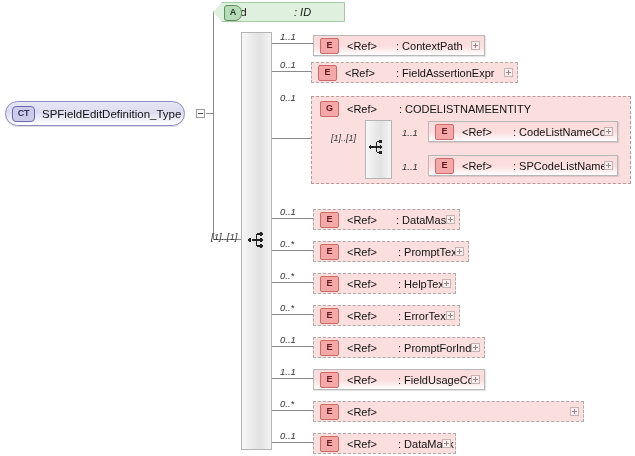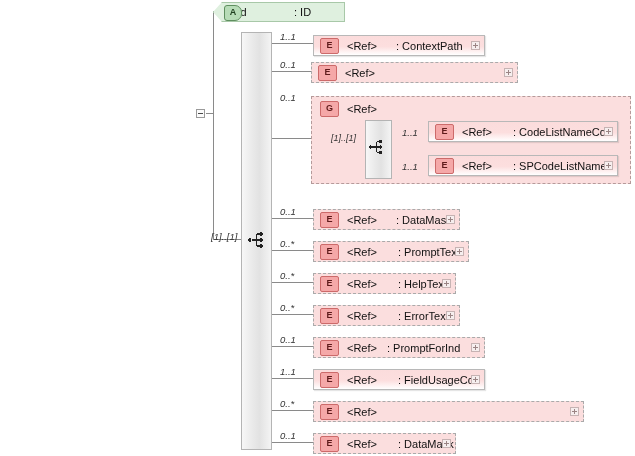--- a/index.html
+++ b/index.html
@@ -73,21 +73,21 @@
     clip-path:polygon(9px 0,100% 0,100% 100%,9px 100%,0 50%);
   }
   .attr-badge{
     position:absolute;left:10px;top:50%;margin-top:-7px;
     width:16px;height:14px;line-height:13px;
     border:1px solid #5f8f5f;border-radius:3px 7px 7px 3px;
     background:#b7dcb7;color:#204020;
     font-size:9px;font-weight:bold;text-align:center;
   }
   .attr-name{font-size:11px;color:#111;}
-  .attr-type{font-size:11px;color:#111;position:absolute;left:80px;}
+  .attr-type{font-size:11px;color:#111;position:absolute;left:80px;font-style:italic;}
 
   
   .seq-bar{
     position:absolute;box-sizing:border-box;
     border:1px solid #b4b4b4;
     background:linear-gradient(to right,#f7f7f7 0%,#eaeaea 35%,#e2e2e2 60%,#f4f4f4 100%);
   }
   .seq-sym{position:absolute;}
 
   
@@ -166,20 +166,24 @@
       <path d="M271.5 410.5 H313.5"></path>
       <path d="M271.5 442.5 H313.5"></path>
 
       <path d="M311.5 138.5 H365.5"></path>
 
       <path d="M392.5 131.5 H428.5"></path>
       <path d="M392.5 165.5 H428.5"></path>
     </g>
   </svg>
 
+  <div class="ct-node" style="left:5px;top:101px;width:180px;height:25px;">
+    <span class="ct-badge">CT</span>
+    <span class="ct-label">SPFieldEditDefinition_Type</span>
+  </div>
   <div class="expander" style="left:196px;top:109px;"></div>
 
   <div class="attr-node" style="left:213px;top:2px;width:132px;height:20px;">
     <span class="attr-badge">A</span>
     <span class="attr-name">id</span>
     <span class="attr-type">: ID</span>
   </div>
 
   <div class="seq-bar" style="left:241px;top:32px;width:31px;height:418px;"></div>
   <div class="card" style="left:211px;top:231px;">[1]..[1]</div>
@@ -200,30 +204,32 @@
     <span class="el-badge">E</span>
     <span class="el-ref">&lt;Ref&gt;</span>
     <span class="el-name" style="left:82px;">: ContextPath</span>
     <span class="node-exp"></span>
   </div>
 
   <div class="card" style="left:280px;top:59px;">0..1</div>
   <div class="el-node optional" style="left:311px;top:62px;width:207px;height:21px;">
     <span class="el-badge">E</span>
     <span class="el-ref">&lt;Ref&gt;</span>
+    <span class="el-name" style="left:84px;">: FieldAssertionExpr</span>
     <span class="node-exp"></span>
   </div>
 
   <div class="card" style="left:280px;top:92px;">0..1</div>
 
   <div class="grp-outer" style="left:311px;top:96px;width:320px;height:88px;"></div>
 
   <div class="grp-head" style="left:320px;top:101px;">
     <span class="grp-badge">G</span>
     <span class="grp-ref">&lt;Ref&gt;</span>
+    <span class="grp-name">: CODELISTNAMEENTITY</span>
   </div>
 
   <div class="seq-bar" style="left:365px;top:120px;width:27px;height:59px;"></div>
   <div class="card brk" style="left:331px;top:133px;">[1]..[1]</div>
   <svg class="seq-sym" style="left:369px;top:139px;" width="16" height="16" viewBox="0 0 18 18">
     <g fill="#222" stroke="#222" stroke-width="1.2" shape-rendering="crispEdges">
       <circle cx="1.8" cy="9" r="1.8" stroke="none"></circle>
       <path d="M3.6 9 H8.5" fill="none"></path>
       <path d="M8.5 3 V15" fill="none"></path>
       <path d="M8.5 3 H11.5 M8.5 9 H11.5 M8.5 15 H11.5" fill="none"></path>
@@ -278,21 +284,21 @@
     <span class="el-badge">E</span>
     <span class="el-ref">&lt;Ref&gt;</span>
     <span class="el-name" style="left:84px;">: ErrorText</span>
     <span class="node-exp"></span>
   </div>
 
   <div class="card" style="left:280px;top:334px;">0..1</div>
   <div class="el-node optional" style="left:313px;top:337px;width:172px;height:21px;">
     <span class="el-badge">E</span>
     <span class="el-ref">&lt;Ref&gt;</span>
-    <span class="el-name" style="left:73px;">: PromptForInd</span>
+    <span class="el-name" style="left:84px;">: PromptForInd</span>
     <span class="node-exp"></span>
   </div>
 
   <div class="card" style="left:280px;top:366px;">1..1</div>
   <div class="el-node required" style="left:313px;top:369px;width:172px;height:21px;">
     <span class="el-badge">E</span>
     <span class="el-ref">&lt;Ref&gt;</span>
     <span class="el-name" style="left:84px;">: FieldUsageCd</span>
     <span class="node-exp"></span>
   </div>

